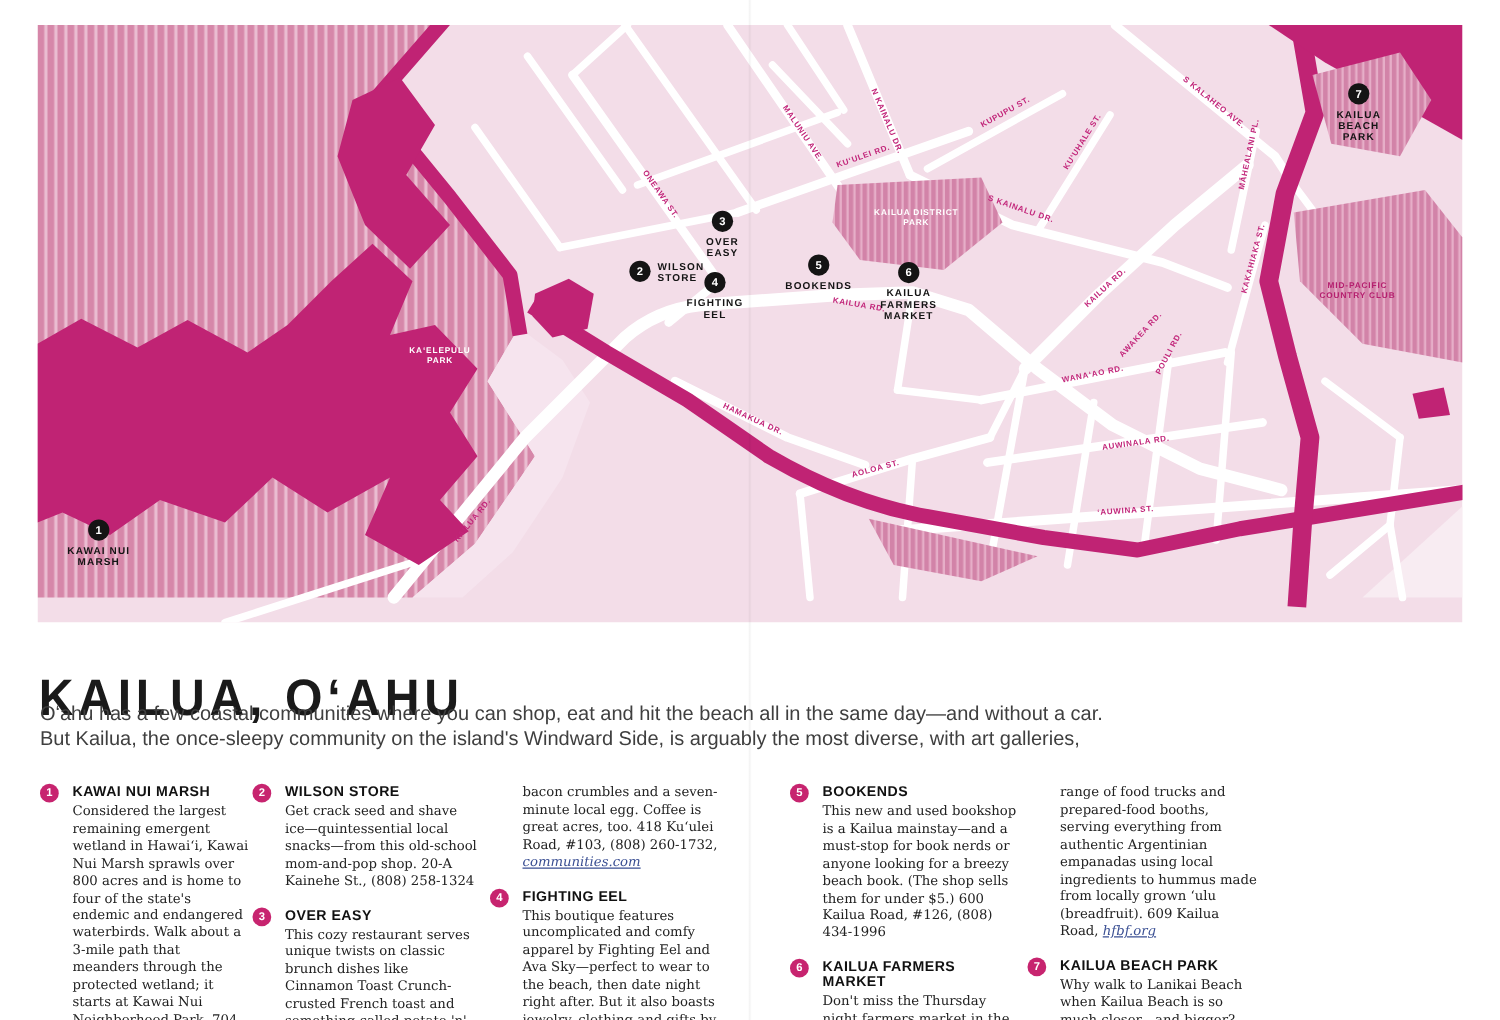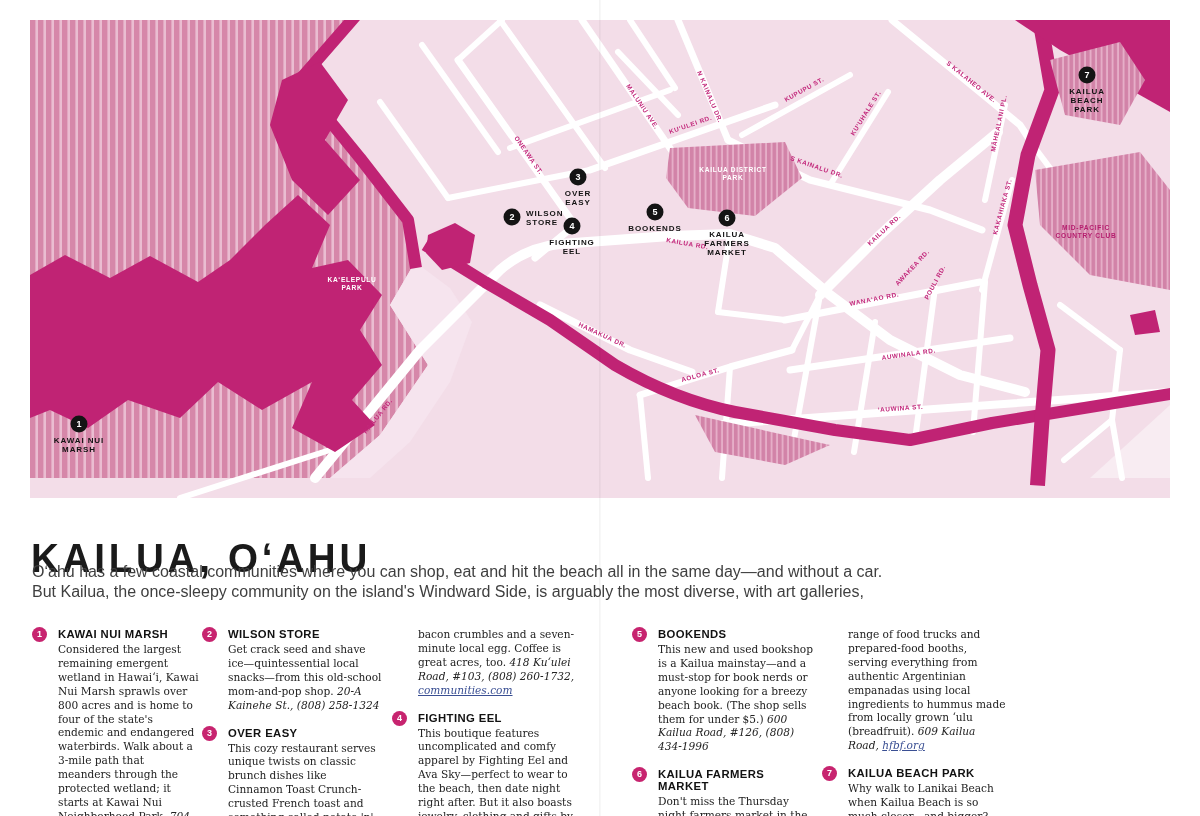--- a/index.html
+++ b/index.html
@@ -31,21 +31,21 @@
   .col1{left:32px;width:168px;} .col2{left:202px;width:182px;} .col3{left:392px;width:192px;}
   .col4{left:632px;width:186px;} .col5{left:822px;width:186px;}
   .item{position:relative;padding-left:26px;margin-bottom:14px;}
   .cont{position:relative;padding-left:26px;margin-bottom:14px;}
   .badge{position:absolute;left:0;top:-1px;width:15px;height:15px;border-radius:50%;
        background:#c7246f;color:#fff;font-size:9px;font-weight:bold;text-align:center;
        line-height:15px;}
   .item h3{margin:0 0 3px 0;font-size:11.3px;font-weight:bold;letter-spacing:0.4px;color:#111;}
   .item p,.cont p{margin:0;font-family:"DejaVu Serif","Liberation Serif",serif;
        font-size:10.6px;line-height:13.9px;color:#222;}
-  .addr{font-style:italic;}
+  .addr{}
   .weblink{font-style:italic;color:#3a4f93;text-decoration:underline;}
   .footer{position:absolute;top:832px;font-size:9px;letter-spacing:1px;color:#3c3c3c;}
   .footer .pg{font-size:11.5px;font-weight:bold;color:#111;letter-spacing:0;}
   .footer-left{left:32px;} .footer-right{right:32px;text-align:right;}
 </style>
 </head>
 <body>
 
 <div class="page">
   <div class="map-wrap">

